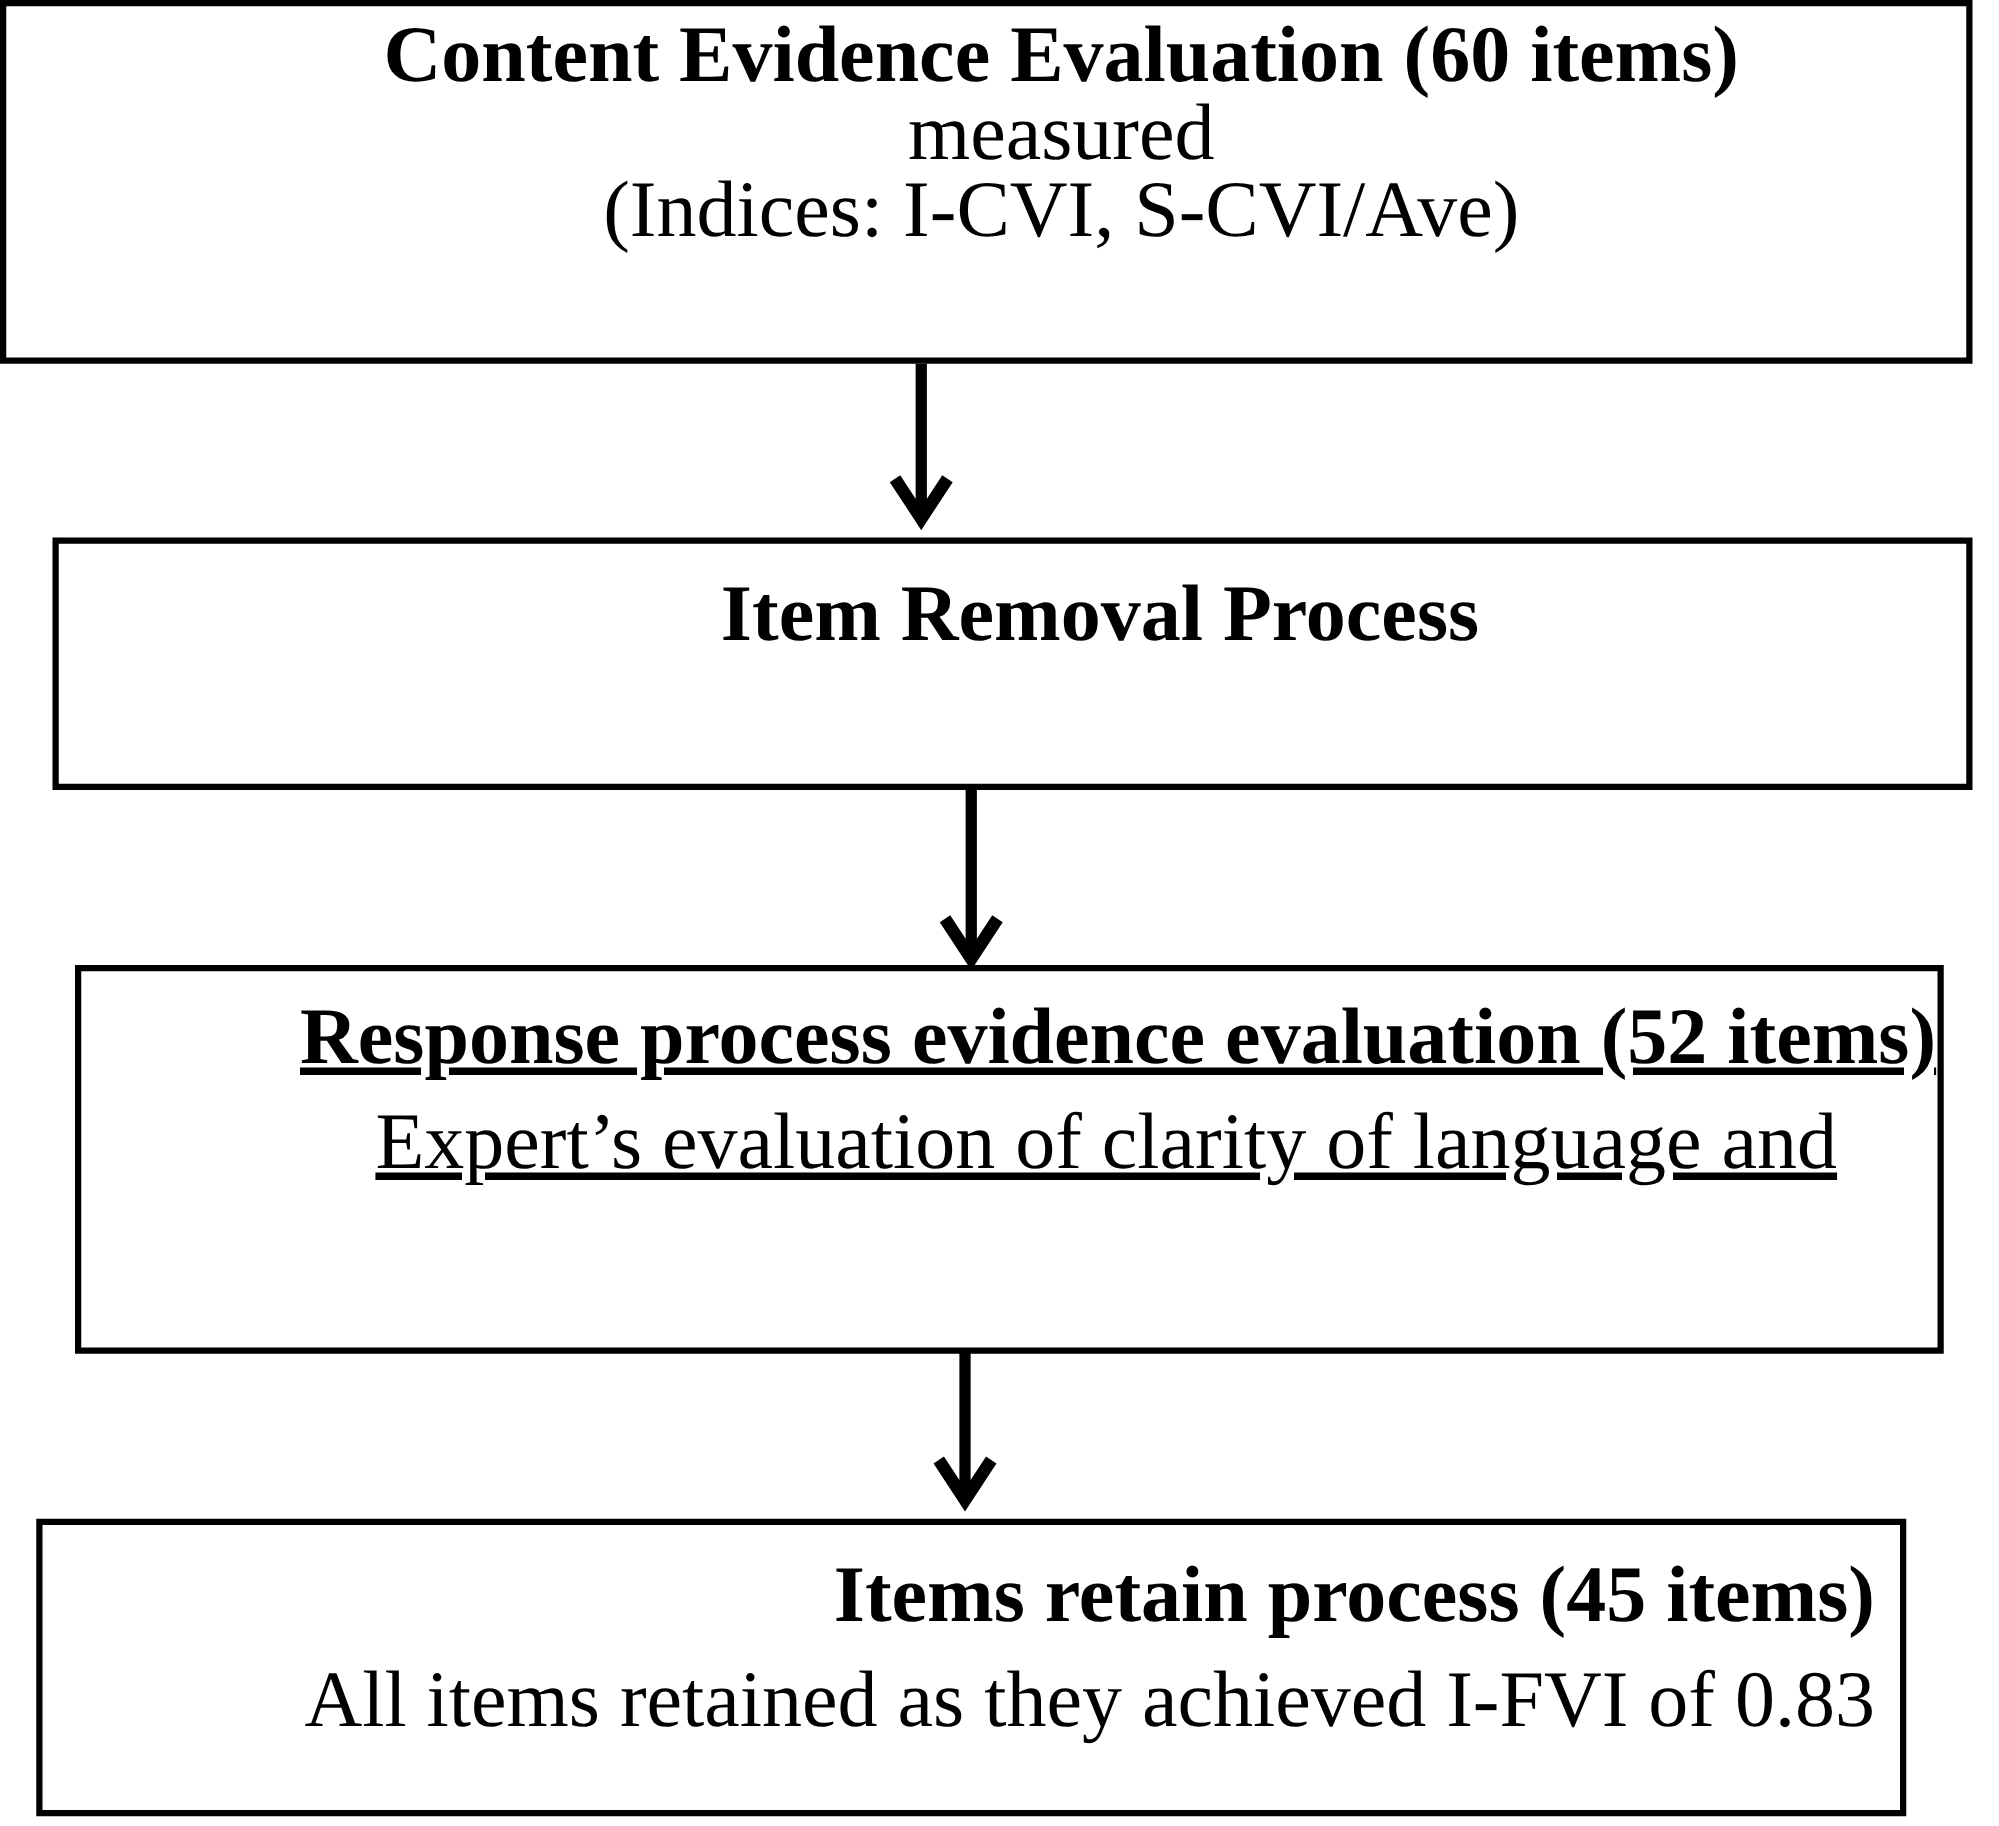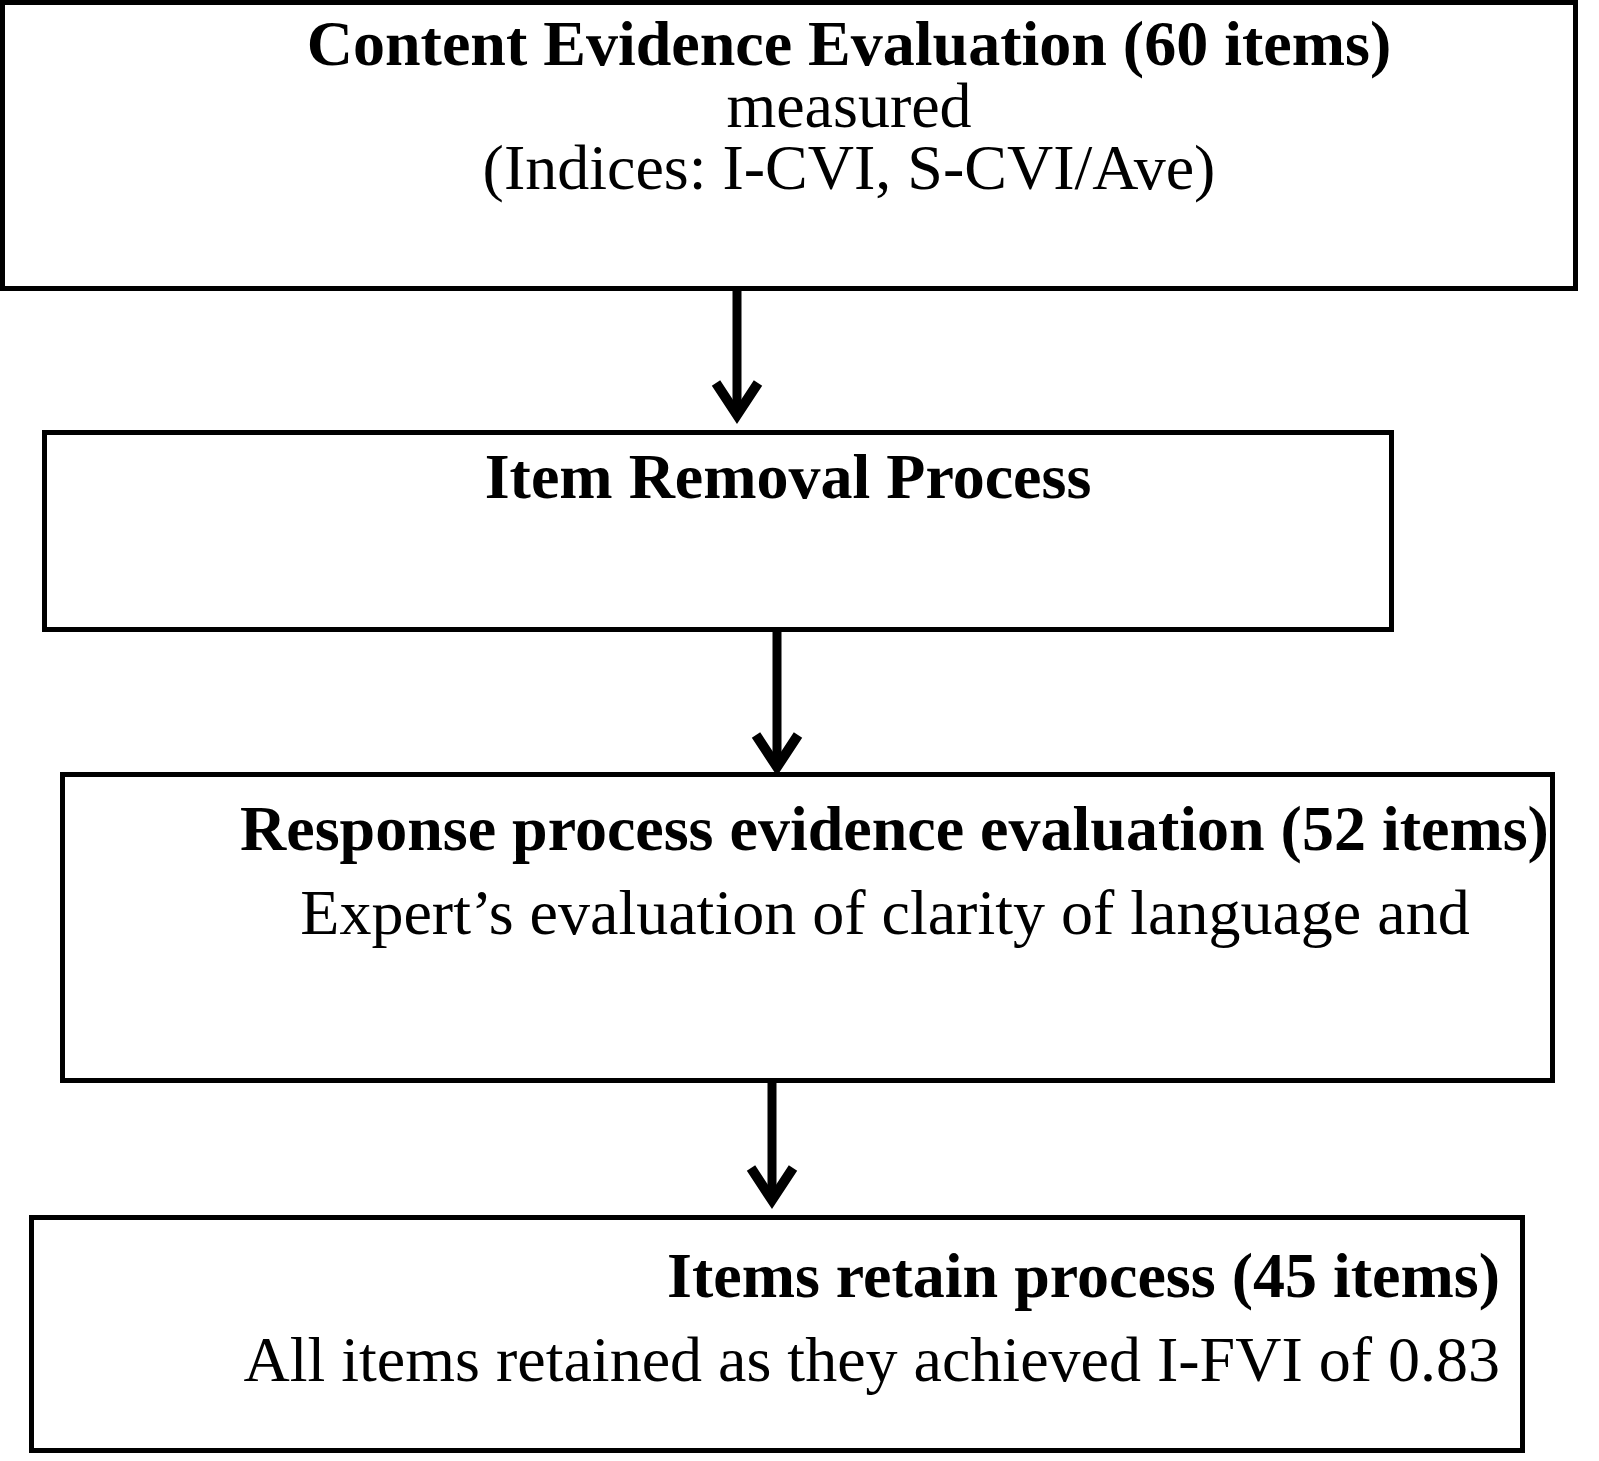--- a/index.html
+++ b/index.html
@@ -37,35 +37,35 @@
     width: 1578px;
     height: 291px;
     padding: 8px 20px 0 140px;
   }
   .box1 .line { line-height: 62px; }
 
   
   .box2 {
     left: 42px;
     top: 430px;
-    width: 1352px;
+    width: 1536px;
     height: 202px;
-    padding: 0 20px 0 160px;
+    padding: 14px 20px 0 160px;
   }
   .box2 .line { line-height: 84px; }
 
   
   .box3 {
     left: 60px;
     top: 772px;
     width: 1495px;
     height: 311px;
     padding: 10px 20px 0 175px;
   }
-  .box3 .line { line-height: 84px; }
+  .box3 .line { line-height: 84px; text-decoration: underline; }
 
   
   .box4 {
     left: 29px;
     top: 1215px;
     width: 1496px;
     height: 238px;
     padding: 14px 20px 0 180px;
   }
   .box4 .line { line-height: 84px; text-align: right; }

